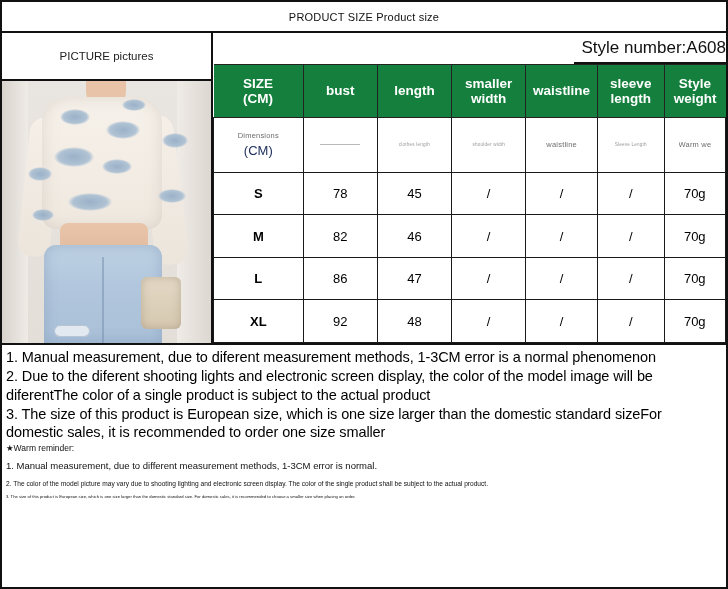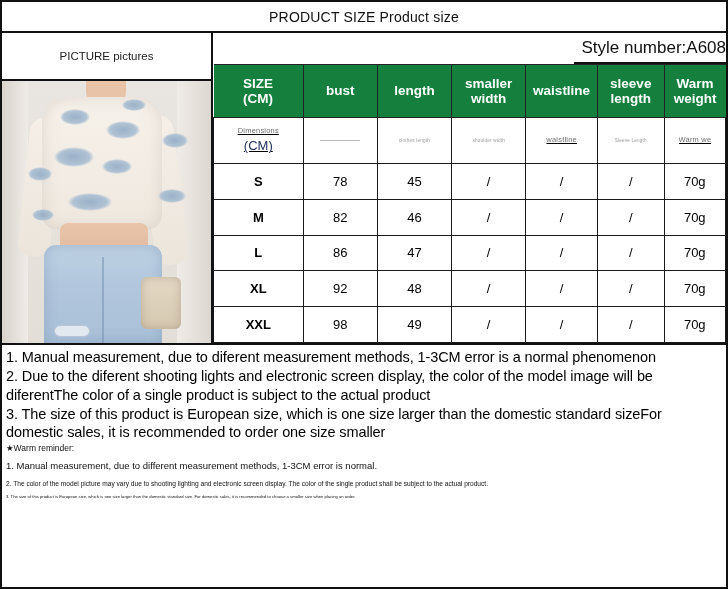--- a/index.html
+++ b/index.html
@@ -25,21 +25,21 @@
 
   
   .title-row {
     height: 31px;
     border-bottom: 2px solid #111;
     display: flex;
     align-items: center;
     justify-content: center;
   }
   .title-row .title-text {
-    font-size: 14px;
+    font-size: 11px;
     letter-spacing: .2px;
     color: #111;
   }
 
   
   .mid {
     display: flex;
     height: 312px;
     border-bottom: 2px solid #111;
   }
@@ -189,21 +189,20 @@
     padding: 0 2px;
     border-color: #232323;
   }
   table.size-table thead th:first-child { border-left: none; }
   table.size-table thead th:last-child  { border-right: none; }
 
   tr.sub-row td {
     height: 45px;
     padding: 2px 14px;
     line-height: 1.1;
-    text-decoration: underline;
   }
   .sub-faint {
     display: block;
     font-size: 4.6px;
     color: #9a9a9a;
     letter-spacing: .2px;
     white-space: nowrap;
     overflow: hidden;
   }
   .sub-faint.lg { font-size: 7.5px; color: #6d6d6d; }
@@ -329,21 +328,21 @@
             <th>
               <span>smaller</span><br>
               <span>width</span>
             </th>
             <th>waistline</th>
             <th>
               <span>sleeve</span><br>
               <span>length</span>
             </th>
             <th>
-              <span>Warm</span><br>
+              <span>Style</span><br>
               <span>weight</span>
             </th>
           </tr>
         </thead>
         <tbody>
           <tr class="sub-row">
             <td>
               <span class="sub-faint lg">Dimensions</span>
               <span class="sub-cm">(CM)</span>
             </td>
@@ -392,29 +391,20 @@
             <td>47</td>
             <td>/</td>
             <td>/</td>
             <td>/</td>
             <td>70g</td>
           </tr>
           <tr class="data-row">
             <td class="size-cell">XL</td>
             <td>92</td>
             <td>48</td>
-            <td>/</td>
-            <td>/</td>
-            <td>/</td>
-            <td>70g</td>
-          </tr>
-          <tr class="data-row">
-            <td class="size-cell">XXL</td>
-            <td>98</td>
-            <td>49</td>
             <td>/</td>
             <td>/</td>
             <td>/</td>
             <td>70g</td>
           </tr>
         </tbody>
       </table>
     </div>
   </div>
 

